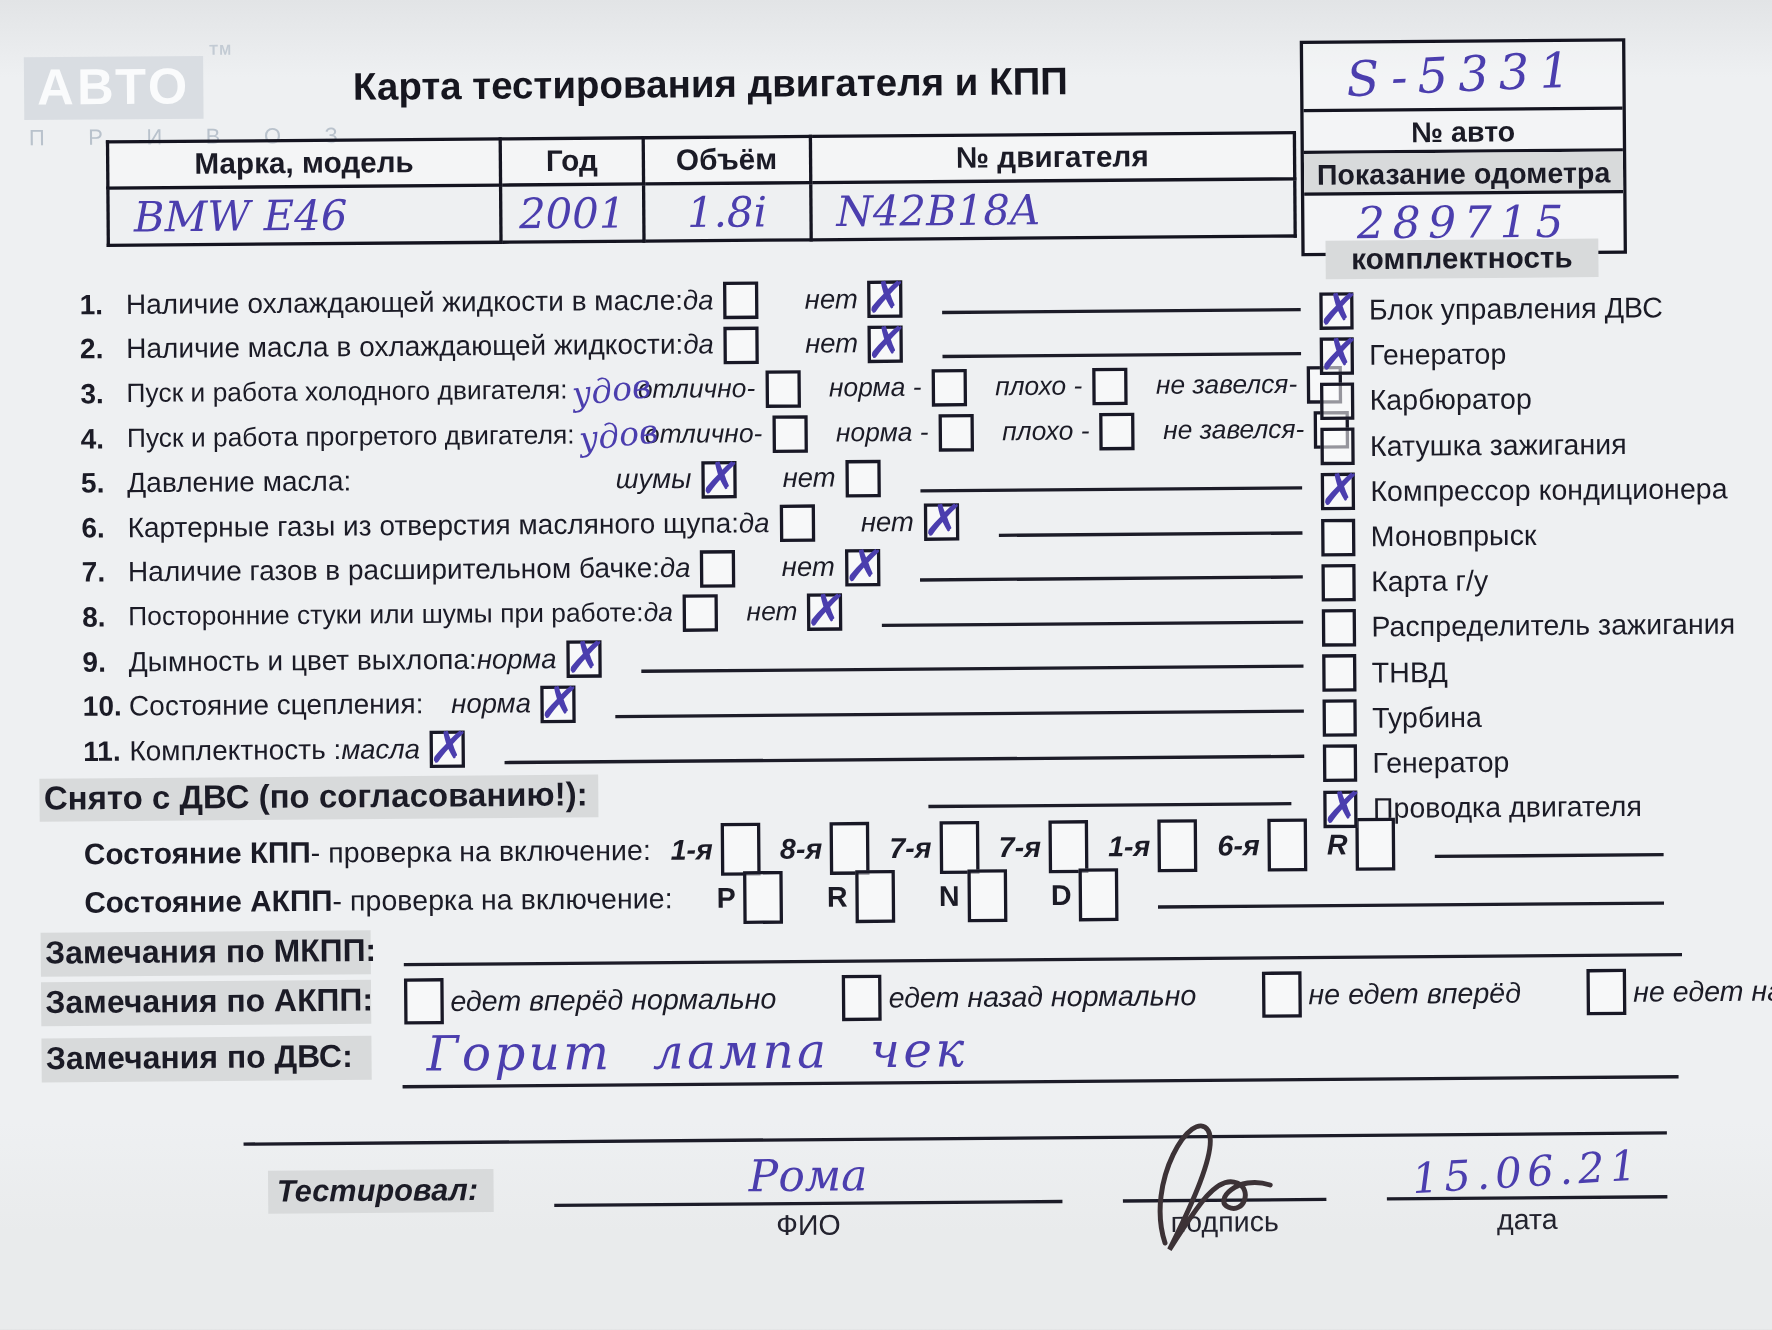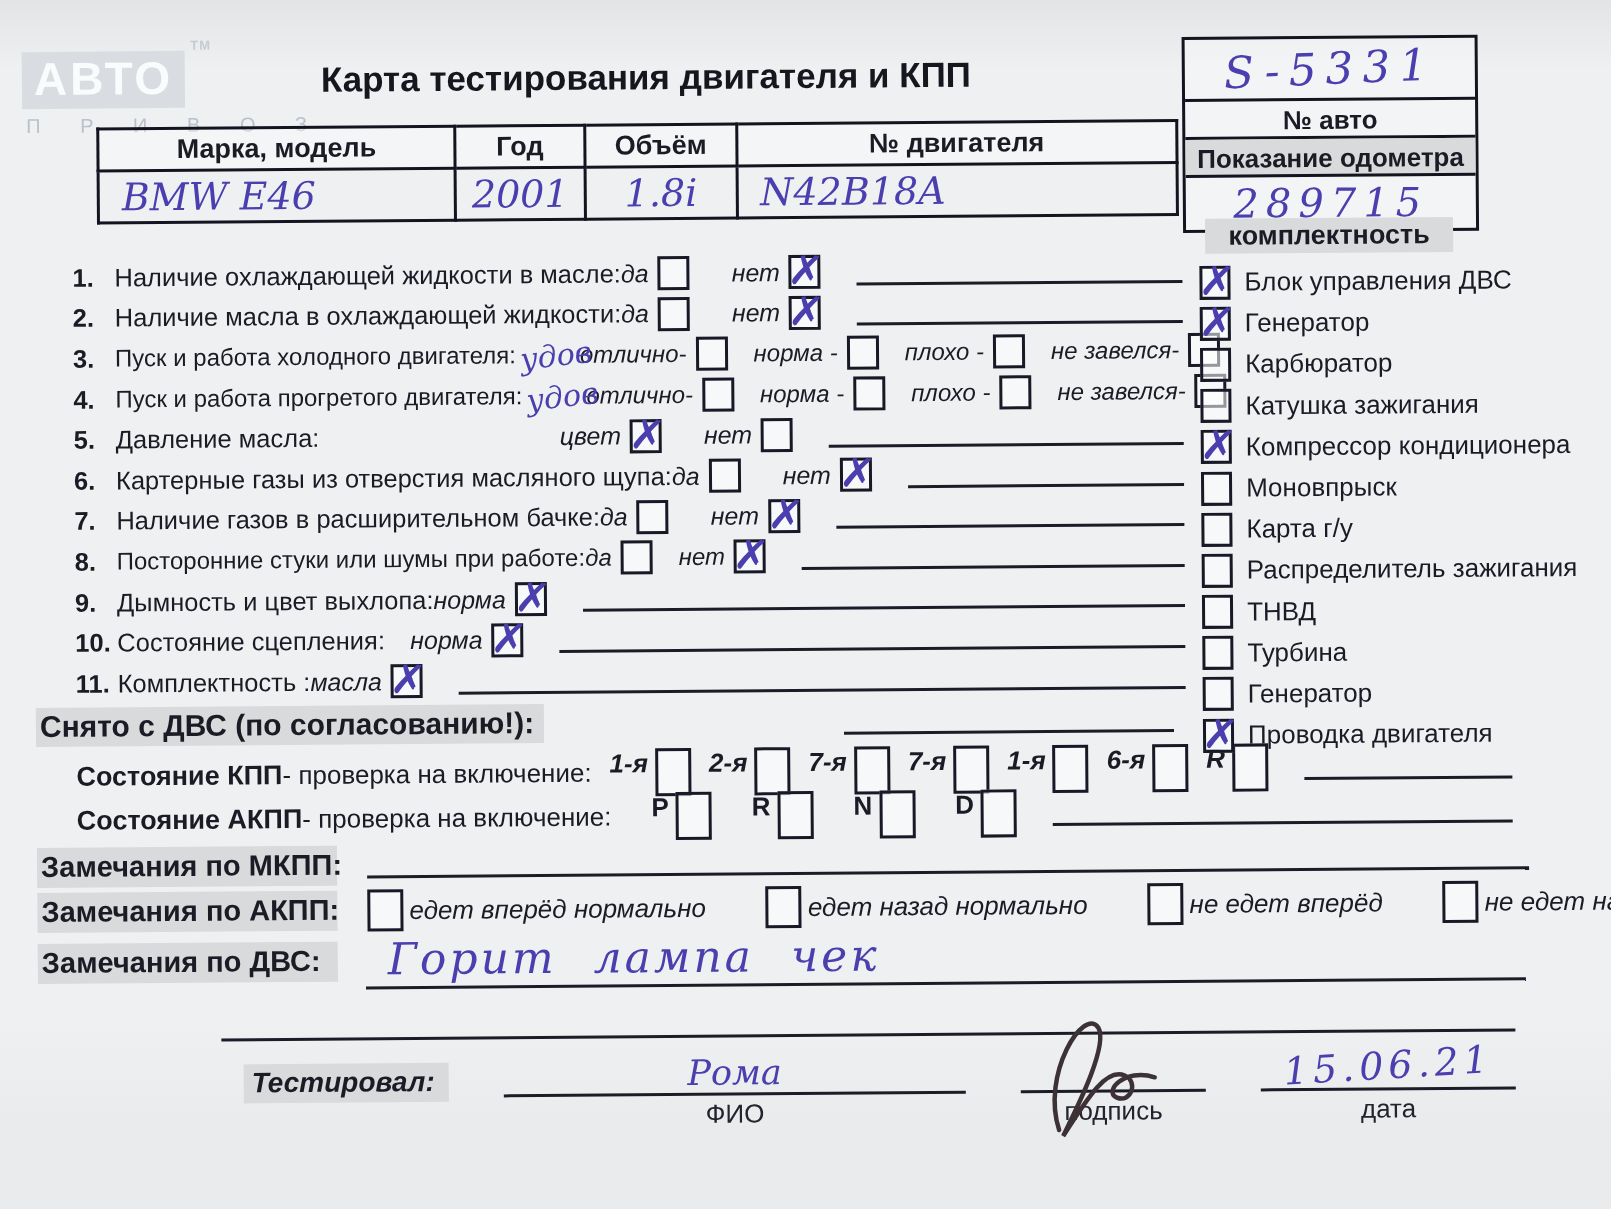--- a/index.html
+++ b/index.html
@@ -73,21 +73,21 @@
   .snyato{position:absolute;left:35px;top:700px;width:1140px;display:flex;align-items:center;height:42px}
   .slabel{font-size:30px;font-weight:bold;padding:2px 10px 3px 4px}
   .snyato .fl{margin-left:300px}
 
   
   .gearrow{position:absolute;left:75px;width:1438px;display:flex;align-items:center;height:46px;white-space:nowrap}
   #kpp-row{top:748px}
   #akpp-row{top:792px}
   .gearrow .gb{font-size:27px;font-weight:bold}
   .gearrow .gr{font-size:26px}
-  .gear{display:flex;align-items:flex-start;margin-left:18px}
+  .gear{display:flex;align-items:center;margin-left:18px}
   .gear:first-of-type{margin-left:30px}
   .akpp .gear{margin-left:40px}
   .gear .gl{font-size:26px;font-style:italic;font-weight:bold;margin-right:7px}
   .akpp .gear .gl{font-style:normal}
   .cb.tall{width:36px;height:48px}
   .gearrow .fl{margin-bottom:10px}
 
   
   .remark{position:absolute;left:35px;width:1494px;display:flex;align-items:center;height:44px;white-space:nowrap}
   .r-mkpp{top:840px}
@@ -107,21 +107,21 @@
   
   .footer{position:absolute;left:240px;top:1048px;width:1272px;display:flex;align-items:flex-start}
   .flabel{font-size:28px;font-weight:bold;font-style:italic;padding:3px 14px 4px 8px;margin-top:12px;flex:none}
   .blank{display:flex;flex-direction:column}
   .blank .hwa{height:44px;display:flex;justify-content:center;align-items:flex-end;position:relative}
   .blank .rule{border-top:3px solid #1c1c28}
   .blank .sub{text-align:center;font-size:26px;margin-top:3px;color:#23232e}
   .fio{flex:1;margin-left:55px}
   .sig{width:185px;margin-left:55px}
   .date{width:255px;margin-left:55px}
-  .name{font-size:35px}
+  .name{font-size:40px}
   .datev{font-size:38px;letter-spacing:5px;transform:rotate(-3deg)}
   .signature{position:absolute;left:12px;top:-42px;overflow:visible}
 
   
   .komplekt{position:absolute;left:1202px;top:222px;width:330px}
   .khead{width:248px;margin-left:6px;text-align:center;font-size:27px;font-weight:bold;padding:2px 0}
   #kitems{margin-top:8px}
   .krow{display:flex;align-items:center;height:41.2px;white-space:nowrap}
   .krow .cb{width:31px;height:34px;margin-right:14px}
   .klabel{font-size:26px}
@@ -209,21 +209,21 @@
         <span class="ol">норма -</span>
         <span class="cb"></span>
         <span class="ol">плохо -</span>
         <span class="cb"></span>
         <span class="ol">не завелся-</span>
         <span class="cb"></span>
       </div>
       <div class="crow">
         <span class="num">5.</span>
         <span class="lbl" style="min-width: 444px;">Давление масла:</span>
-        <span class="ol">цвет</span>
+        <span class="ol">шумы</span>
         <span class="cb checked"></span>
         <span class="ol">нет</span>
         <span class="cb"></span>
         <span class="fl"></span>
       </div>
       <div class="crow">
         <span class="num">6.</span>
         <span class="lbl" style="min-width: 444px;">Картерные газы из отверстия масляного щупа:</span>
         <span class="ol">да</span>
         <span class="cb"></span>
@@ -278,21 +278,21 @@
   </div>
 
   <div id="kpp-row" class="gearrow">
       <span class="gb">Состояние КПП</span>
       <span class="gr"> - проверка на включение:</span>
       <span class="gear">
         <span class="gl">1-я</span>
         <span class="cb tall"></span>
       </span>
       <span class="gear">
-        <span class="gl">2-я</span>
+        <span class="gl">8-я</span>
         <span class="cb tall"></span>
       </span>
       <span class="gear">
         <span class="gl">7-я</span>
         <span class="cb tall"></span>
       </span>
       <span class="gear">
         <span class="gl">7-я</span>
         <span class="cb tall"></span>
       </span>

